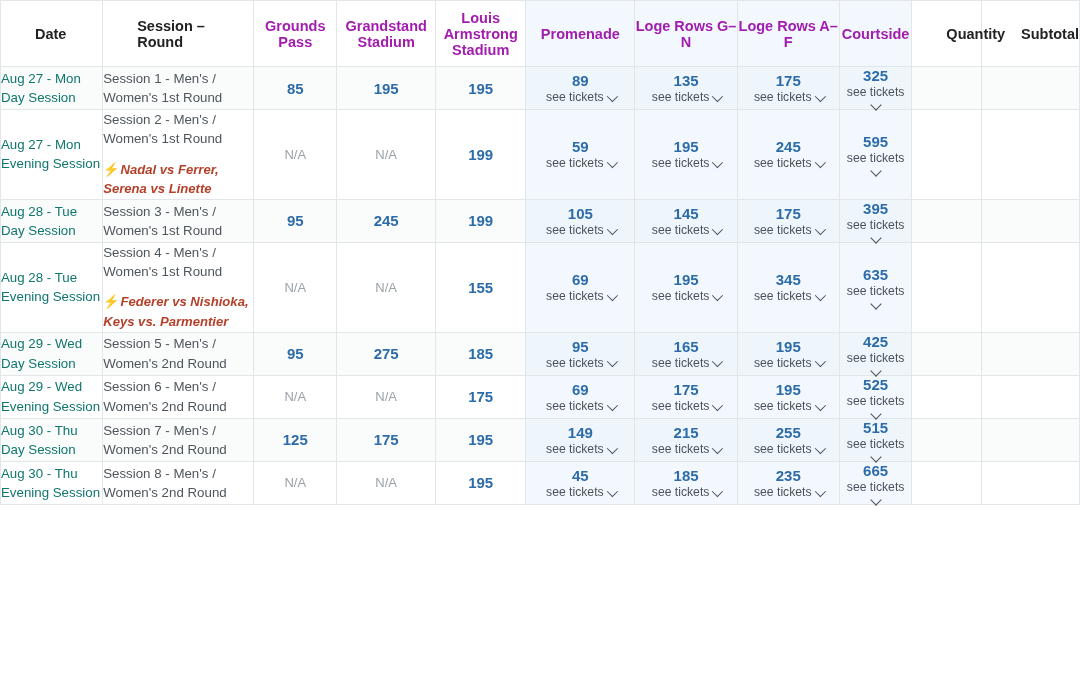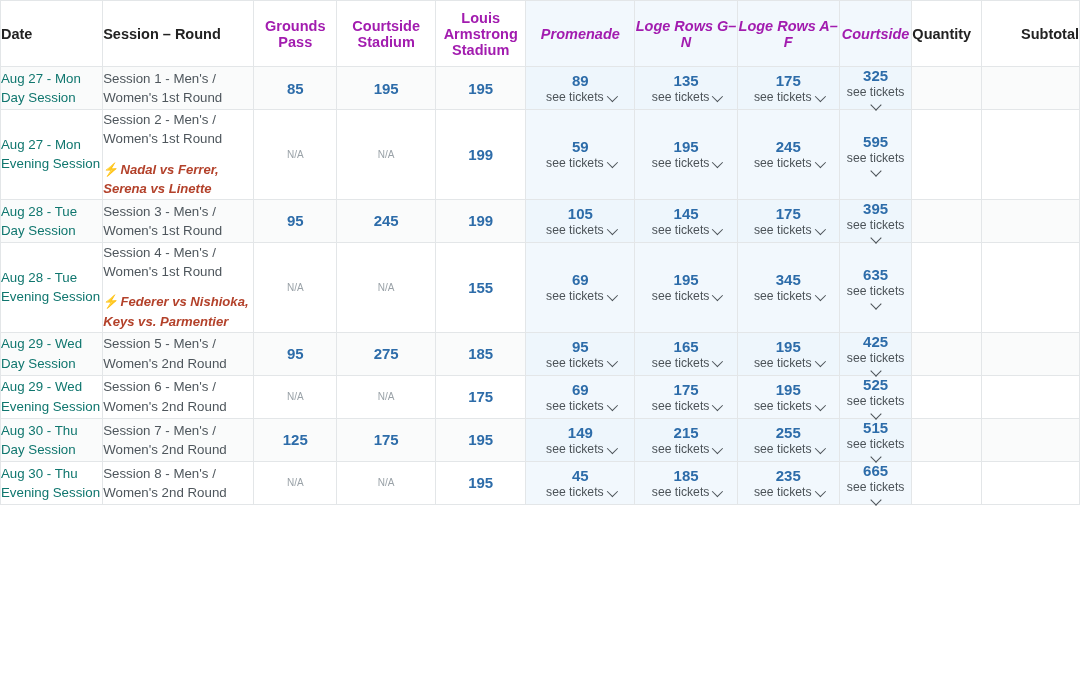--- a/index.html
+++ b/index.html
@@ -58,24 +58,24 @@
     font-size: 14.5px;
     font-weight: bold;
     vertical-align: bottom;
     text-align: center;
     color: #a21caf;
     background: #fff;
   }
   th.hdr-cell.dark {
     color: #222;
     text-align: left;
+    padding-left: 34px;
   }
   th.hdr-cell.ashe {
     background: #f2f8fd;
-    font-style: italic;
   }
 
   
   tr.trow td { height: 10px; }
   td.cell {
     padding: 8px 9px;
     font-size: 13.3px;
     color: #555c62;
     line-height: 1.45;
   }
@@ -84,21 +84,21 @@
   td.price {
     text-align: center;
     color: #2d6ca9;
     font-weight: bold;
     font-size: 15px;
     padding: 6px 4px;
   }
   td.price.na {
     color: #9aa2a8;
     font-weight: normal;
-    font-size: 10px;
+    font-size: 13px;
   }
   td.ashe-col {
     background: #f2f8fd;
     text-align: center;
     padding: 6px 4px;
   }
   td.ashe-col .amt {
     color: #2d6ca9;
     font-weight: bold;
     font-size: 15px;
@@ -167,21 +167,21 @@
         <col class="c-loge-af">
       <col class="c-courtside">
         <col class="c-qty">
         <col class="c-sub">
     </colgroup>
     <thead>
       <tr>
         <th class="hdr-cell dark">Date</th>
         <th class="hdr-cell dark">Session – Round</th>
         <th class="hdr-cell">Grounds Pass</th>
-        <th class="hdr-cell">Courtside Stadium</th>
+        <th class="hdr-cell">Grandstand Stadium</th>
         <th class="hdr-cell">Louis Armstrong Stadium</th>
         <th class="hdr-cell ashe">Promenade</th>
         <th class="hdr-cell ashe">Loge Rows G–N</th>
         <th class="hdr-cell ashe">Loge Rows A–F</th>
         <th class="hdr-cell ashe">Courtside</th>
         <th class="hdr-cell dark" style="text-align:left">Quantity</th>
         <th class="hdr-cell dark" style="text-align:right">Subtotal</th>
       </tr>
     </thead>
     <tbody id="tbody">

